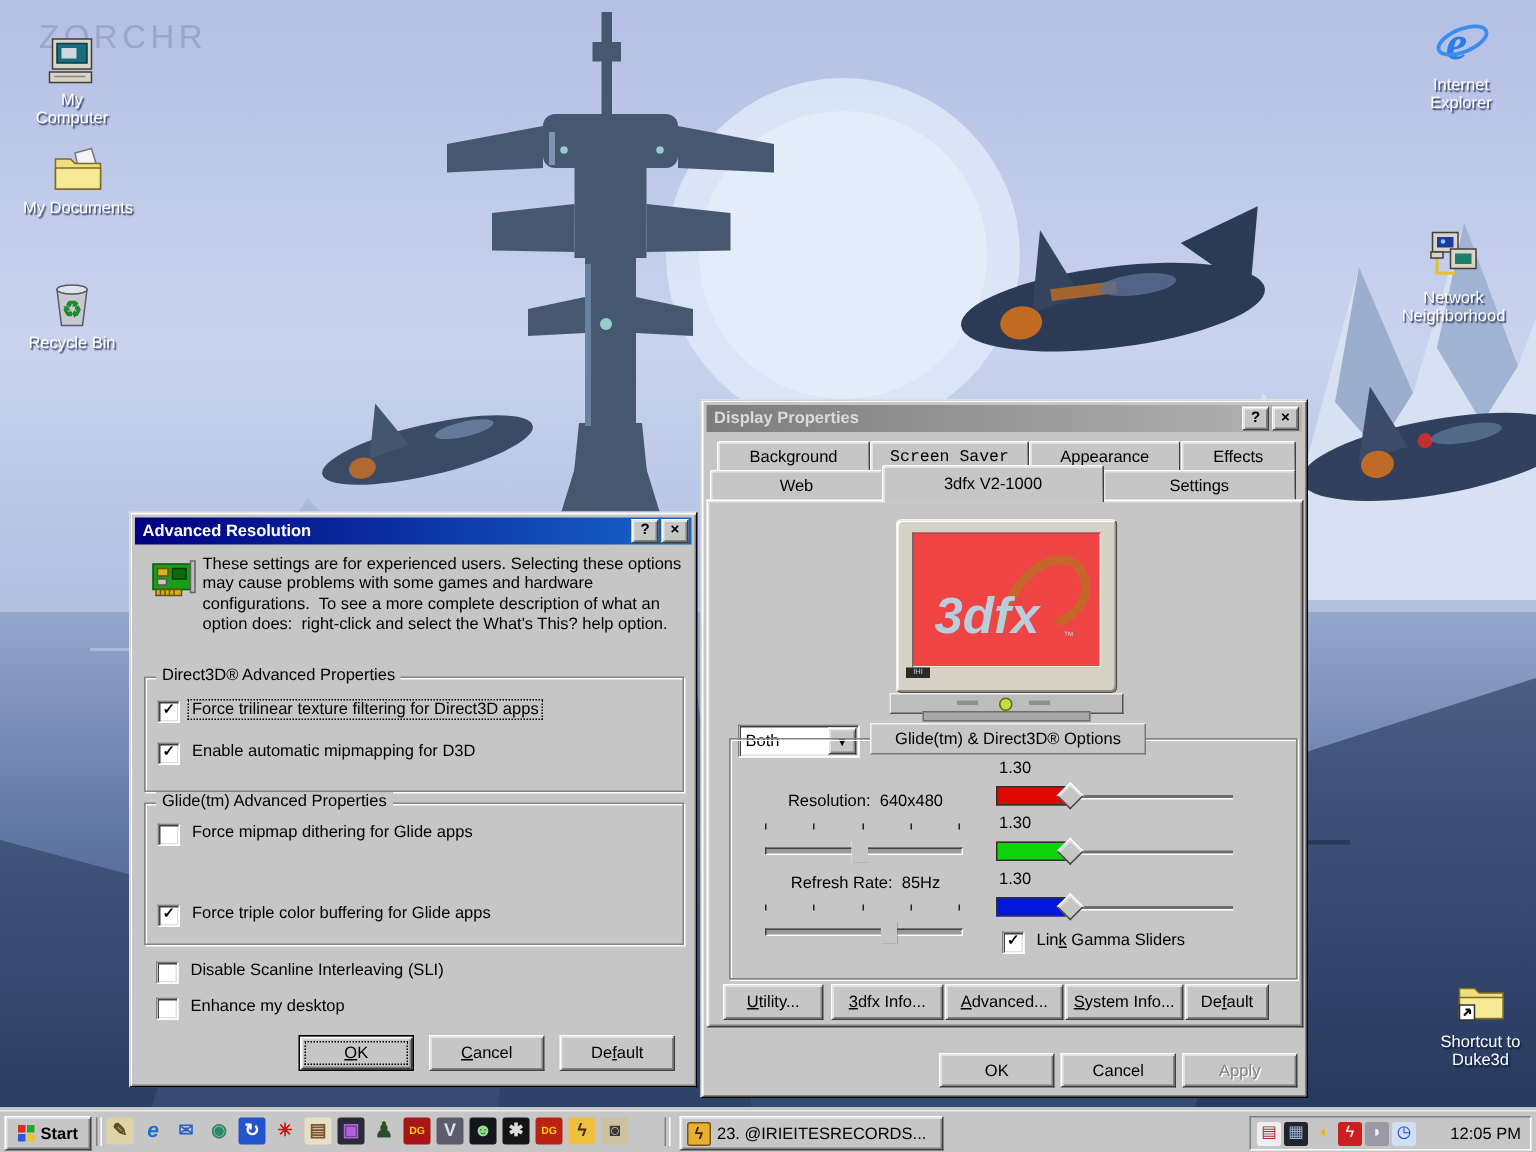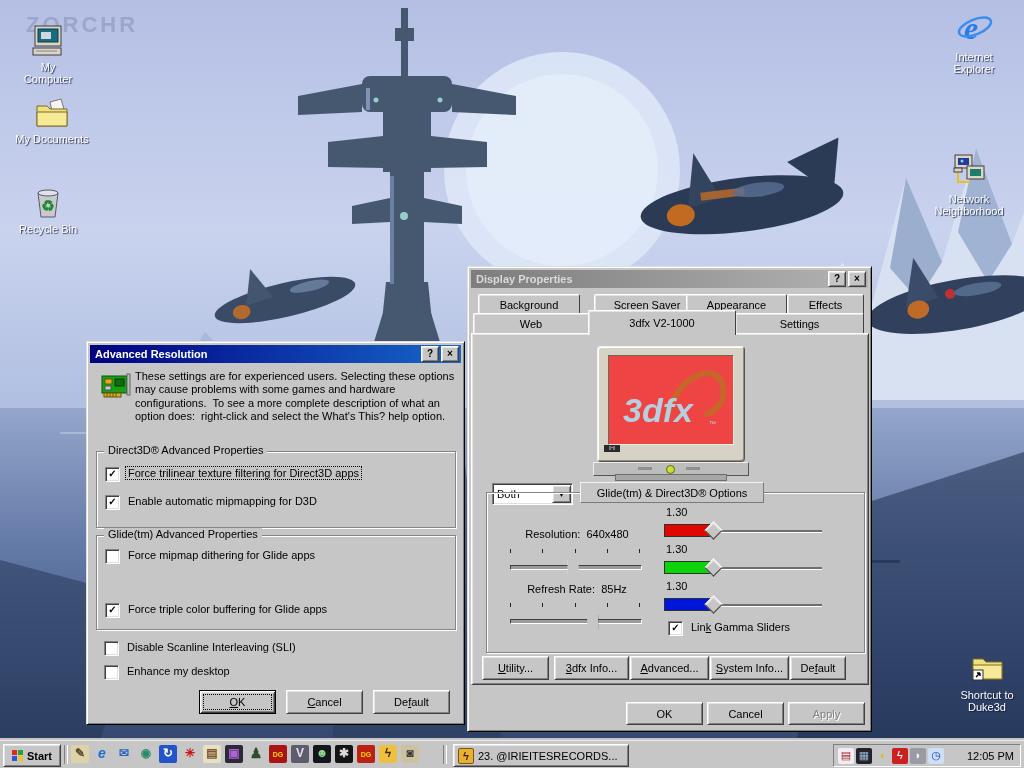--- a/index.html
+++ b/index.html
@@ -3,21 +3,21 @@
 <meta charset="utf-8">
 <style>
   html,body{margin:0;padding:0;}
   body{width:1024px;height:768px;overflow:hidden;position:relative;
        font-family:"Liberation Sans",sans-serif;font-size:11px;color:#000;
        background:#8ea2c8;-webkit-font-smoothing:none;}
   .abs{position:absolute;}
 
   
   #wallpaper{left:0;top:0;width:1024px;height:768px;z-index:0;}
-  #watermark{left:26px;top:12px;font-size:22px;font-weight:bold;letter-spacing:3px;
+  #watermark{left:26px;top:12px;font-size:22px;font-weight:normal;letter-spacing:3px;
              color:rgba(110,122,165,.38);z-index:1;}
 
   
   .dicon{z-index:5;display:flex;flex-direction:column;align-items:center;text-align:center;cursor:default;}
   .dicon .art{height:36px;display:flex;align-items:flex-end;justify-content:center;}
   .dicon .dlabel{margin-top:3px;color:#fff;font-size:11px;line-height:12px;
                  text-shadow:1px 1px 1px rgba(10,20,60,.85);}
 
   
   .win{background:#c6c6c6;border:1px solid;border-color:#dfdfdf #000 #000 #dfdfdf;
@@ -266,21 +266,21 @@
 <div class="abs win" style="left:467px;top:266px;width:403px;height:464px;z-index:10;">
   <div class="titlebar inactive">
     <span class="tb-title">Display Properties</span>
     <span class="tb-btn">?</span>
     <span class="tb-btn">×</span>
   </div>
 
   <div class="tab back" style="left:10px;top:27px;width:100px;height:20px;">
       <span>Background</span>
     </div>
-  <div class="tab back" style="left:126px;top:27px;width:104px;height:20px;">
+  <div class="tab back" style="left:112px;top:27px;width:104px;height:20px;font-family:Liberation Mono, monospace;">
       <span>Screen Saver</span>
     </div>
   <div class="tab back" style="left:218px;top:27px;width:99px;height:20px;">
       <span>Appearance</span>
     </div>
   <div class="tab back" style="left:319px;top:27px;width:75px;height:20px;">
       <span>Effects</span>
     </div>
 
   <div class="tab" style="left:5px;top:46px;width:114px;height:20px;">

